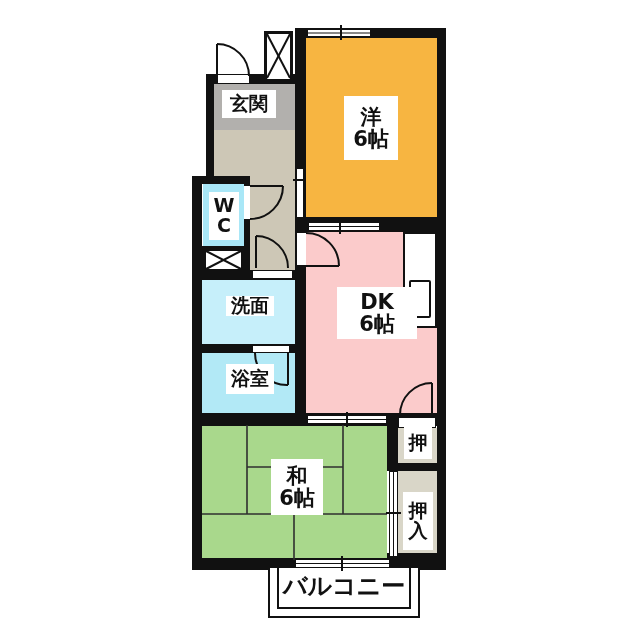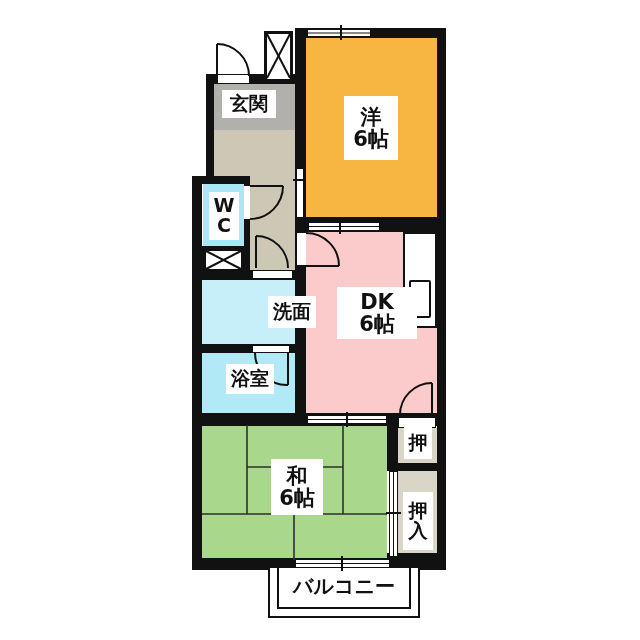--- a/index.html
+++ b/index.html
@@ -134,38 +134,38 @@
     <span>玄関</span>
   </div>
   <div class="abs label" style="left:344px;top:96px;width:54px;height:64px;font-size:21px;">
     <span>洋</span>
     <span>6帖</span>
   </div>
   <div class="abs label" style="left:209px;top:192px;width:30px;height:48px;font-size:19px;">
     <span>W</span>
     <span>C</span>
   </div>
-  <div class="abs label" style="left:226px;top:296px;width:48px;height:32px;font-size:19px;margin-left:42px;">
+  <div class="abs label" style="left:226px;top:296px;width:48px;height:20px;font-size:19px;">
     <span>洗面</span>
   </div>
   <div class="abs label" style="left:226px;top:364px;width:48px;height:30px;font-size:19px;">
     <span>浴室</span>
   </div>
   <div class="abs label" style="left:337px;top:287px;width:80px;height:52px;font-size:21px;">
     <span>DK</span>
     <span>6帖</span>
   </div>
   <div class="abs label" style="left:271px;top:459px;width:52px;height:56px;font-size:21px;">
     <span>和</span>
     <span>6帖</span>
   </div>
   <div class="abs label" style="left:404px;top:427px;width:28px;height:32px;font-size:19px;">
     <span>押</span>
   </div>
   <div class="abs label" style="left:403px;top:492px;width:30px;height:58px;font-size:19px;">
     <span>押</span>
     <span>入</span>
   </div>
-  <div class="abs label" style="left:287px;top:574px;width:114px;height:25px;font-size:20px;">
+  <div class="abs label" style="left:287px;top:574px;width:114px;height:25px;font-size:24px;">
     <span>バルコニー</span>
   </div>
 
 </div>
 
 </body></html>

